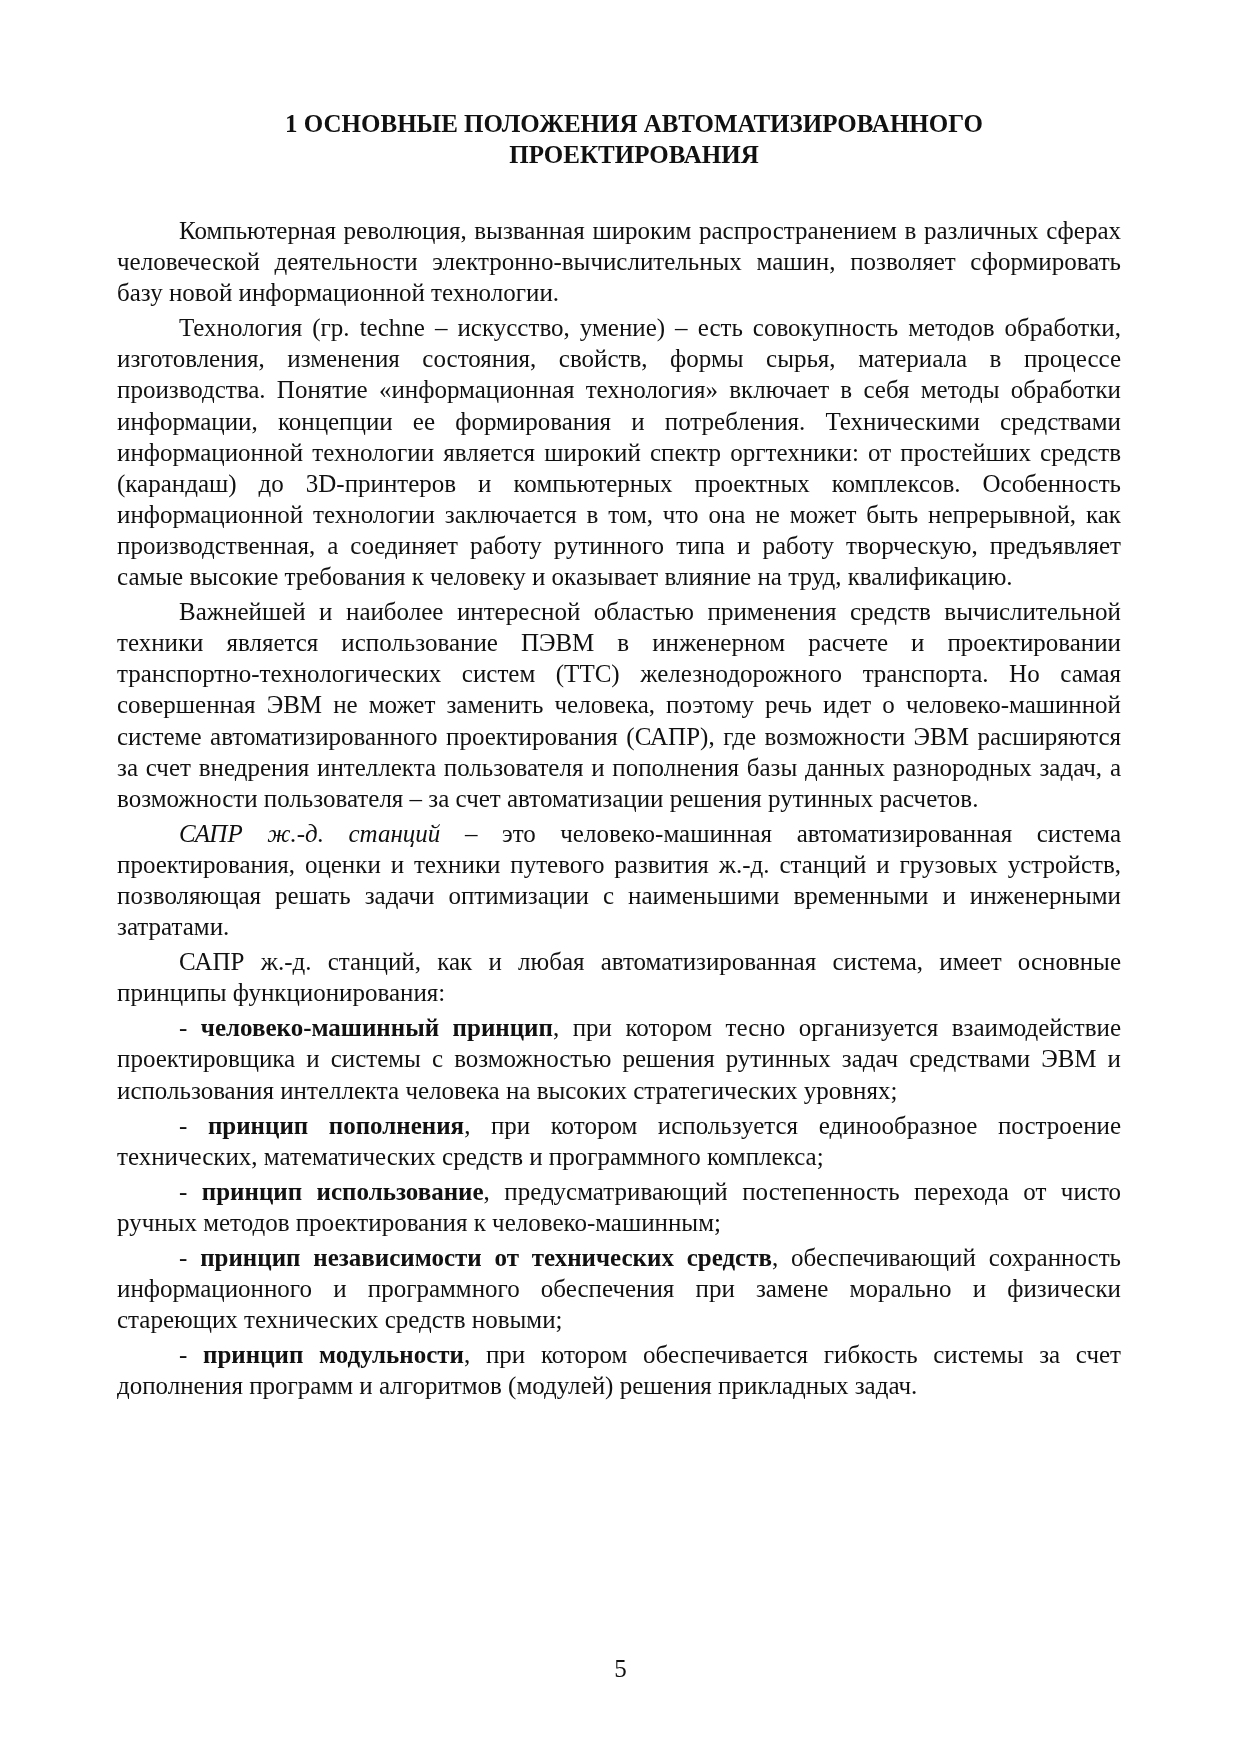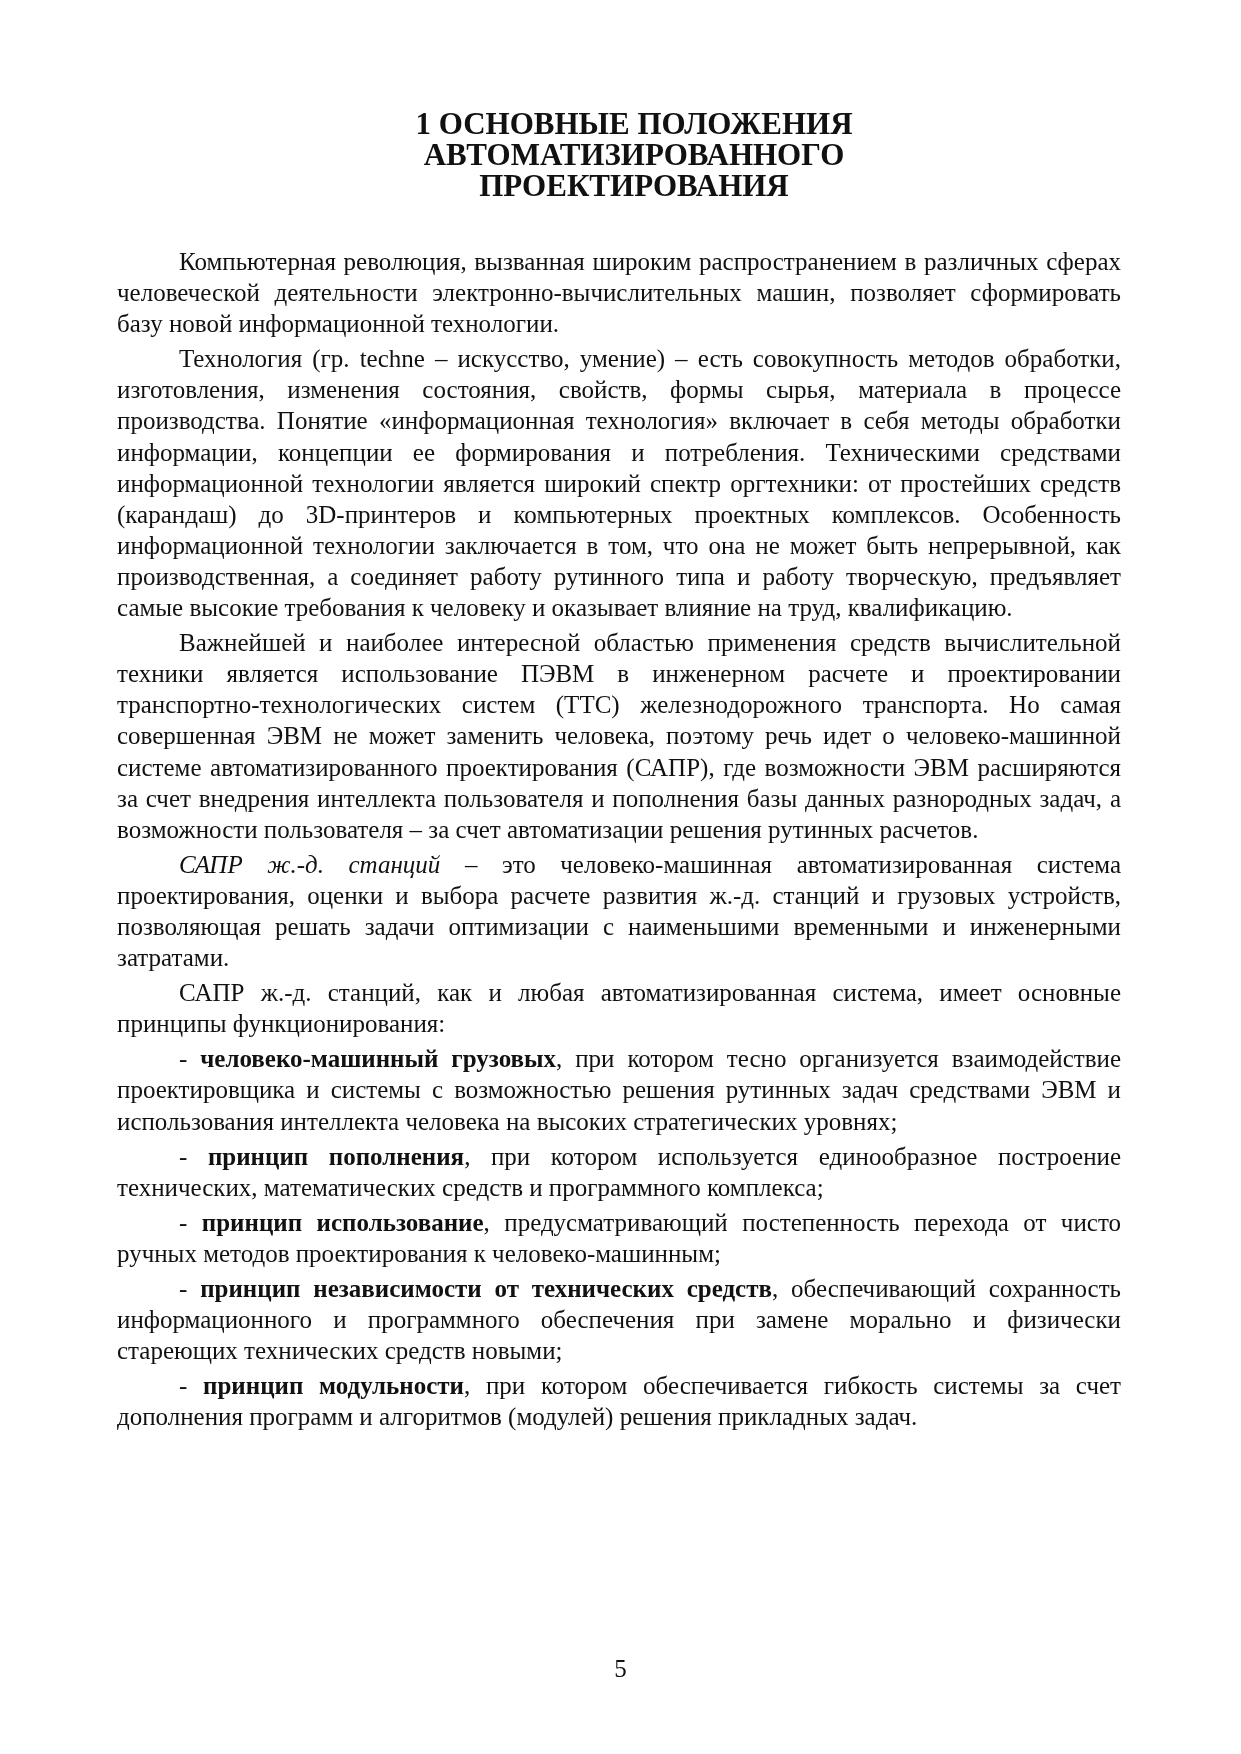--- a/index.html
+++ b/index.html
@@ -3,21 +3,21 @@
 <meta charset="utf-8">
 <style>
   html, body { margin: 0; padding: 0; background: #ffffff; }
   body { width: 1241px; height: 1754px; position: relative; overflow: hidden; }
   .page {
     position: absolute; left: 113px; top: 108px; width: 1012px;
     font-family: "Liberation Serif", serif; color: #111111;
     font-size: 25px; line-height: 31.1px;
   }
   .title {
-    text-align: center; font-weight: bold; font-size: 31px; line-height: 31px;
+    text-align: center; font-weight: bold; font-size: 25px; line-height: 31px;
     margin: 0 0 45px 0; padding-left: 110px; padding-right: 80px;
   }
   .title span { display: block; }
   p { margin: 4px; text-align: justify; text-indent: 62px; }
   b { font-weight: bold; }
   i { font-style: italic; }
   .page-number {
     position: absolute; top: 1655px; left: 0; width: 1241px; text-align: center;
     font-family: "Liberation Serif", serif; font-size: 25px; color: #111;
   }
@@ -27,23 +27,23 @@
 
 <div class="page">
   <h1 class="title">
     <span>1 ОСНОВНЫЕ ПОЛОЖЕНИЯ АВТОМАТИЗИРОВАННОГО</span>
     <span>ПРОЕКТИРОВАНИЯ</span>
   </h1>
 
   <p>Компьютерная революция, вызванная широким распространением в различных сферах человеческой деятельности электронно-вычислительных машин, позволяет сформировать базу новой информационной технологии.</p>
   <p>Технология (гр. techne – искусство, умение) – есть совокупность методов обработки, изготовления, изменения состояния, свойств, формы сырья, материала в процессе производства. Понятие «информационная технология» включает в себя методы обработки информации, концепции ее формирования и потребления. Техническими средствами информационной технологии является широкий спектр оргтехники: от простейших средств (карандаш) до 3D-принтеров и компьютерных проектных комплексов. Особенность информационной технологии заключается в том, что она не может быть непрерывной, как производственная, а соединяет работу рутинного типа и работу творческую, предъявляет самые высокие требования к человеку и оказывает влияние на труд, квалификацию.</p>
   <p>Важнейшей и наиболее интересной областью применения средств вычислительной техники является использование ПЭВМ в инженерном расчете и проектировании транспортно-технологических систем (ТТС) железнодорожного транспорта. Но самая совершенная ЭВМ не может заменить человека, поэтому речь идет о человеко-машинной системе автоматизированного проектирования (САПР), где возможности ЭВМ расширяются за счет внедрения интеллекта пользователя и пополнения базы данных разнородных задач, а возможности пользователя – за счет автоматизации решения рутинных расчетов.</p>
-  <p><i>САПР ж.-д. станций</i><span> – это человеко-машинная автоматизированная система проектирования, оценки и выбора расчете развития ж.-д. станций и грузовых устройств, позволяющая решать задачи оптимизации с наименьшими временными и инженерными затратами.</span></p>
+  <p><i>САПР ж.-д. станций</i><span> – это человеко-машинная автоматизированная система проектирования, оценки и техники путевого развития ж.-д. станций и грузовых устройств, позволяющая решать задачи оптимизации с наименьшими временными и инженерными затратами.</span></p>
   <p>САПР ж.-д. станций, как и любая автоматизированная система, имеет основные принципы функционирования:</p>
 
-  <p><span>- </span><b>человеко-машинный грузовых</b><span>, при котором тесно организуется взаимодействие проектировщика и системы с возможностью решения рутинных задач средствами ЭВМ и использования интеллекта человека на высоких стратегических уровнях;</span></p>
+  <p><span>- </span><b>человеко-машинный принцип</b><span>, при котором тесно организуется взаимодействие проектировщика и системы с возможностью решения рутинных задач средствами ЭВМ и использования интеллекта человека на высоких стратегических уровнях;</span></p>
   <p><span>- </span><b>принцип пополнения</b><span>, при котором используется единообразное построение технических, математических средств и программного комплекса;</span></p>
   <p><span>- </span><b>принцип использование</b><span>, предусматривающий постепенность перехода от чисто ручных методов проектирования к человеко-машинным;</span></p>
   <p><span>- </span><b>принцип независимости от технических средств</b><span>, обеспечивающий сохранность информационного и программного обеспечения при замене морально и физически стареющих технических средств новыми;</span></p>
   <p><span>- </span><b>принцип модульности</b><span>, при котором обеспечивается гибкость системы за счет дополнения программ и алгоритмов (модулей) решения прикладных задач.</span></p>
 </div>
 
 <div class="page-number">5</div>
 
 </body></html>

